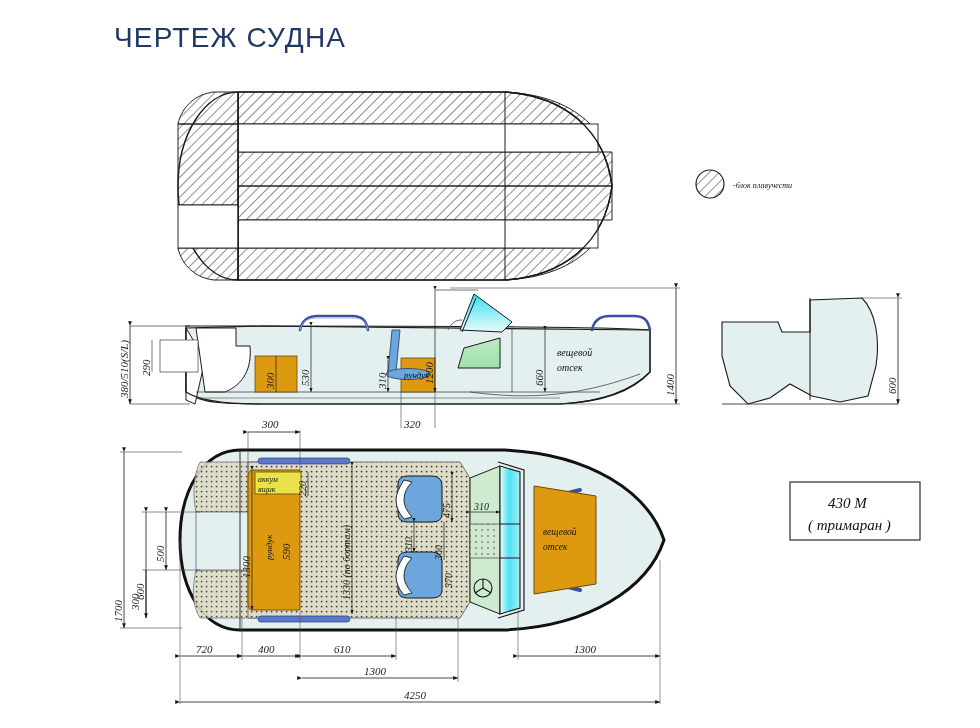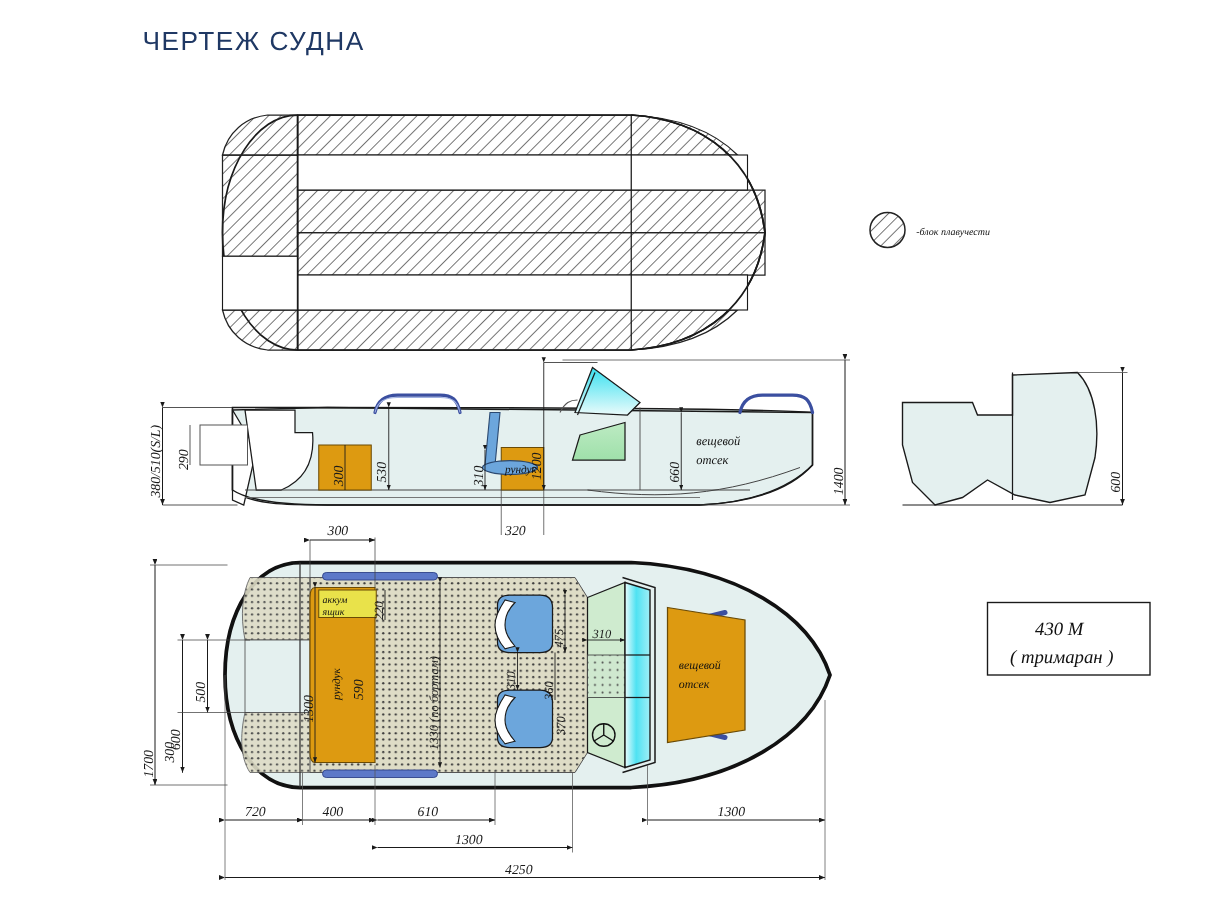--- a/index.html
+++ b/index.html
@@ -4,21 +4,21 @@
 <style>
   html,body{margin:0;padding:0;}
   body{
     width:980px;height:728px;background:#ffffff;
     font-family:"Liberation Sans", sans-serif;
     overflow:hidden;position:relative;
   }
   #slide{position:absolute;left:0;top:0;width:980px;height:728px;}
   #title{
     position:absolute;left:114px;top:22px;
-    font-size:21px;color:#1F3864;letter-spacing:1.2px;
+    font-size:28px;color:#1F3864;letter-spacing:1.2px;
     font-family:"Liberation Sans", sans-serif;font-weight:400;
     white-space:nowrap;
   }
   svg{position:absolute;left:0;top:0;}
   .dimtxt{font-family:"Liberation Serif", serif;font-style:italic;fill:#1a1a1a;}
   .lbl{font-family:"Liberation Serif", serif;font-style:italic;fill:#111;}
 </style>
 </head>
 <body>
 

